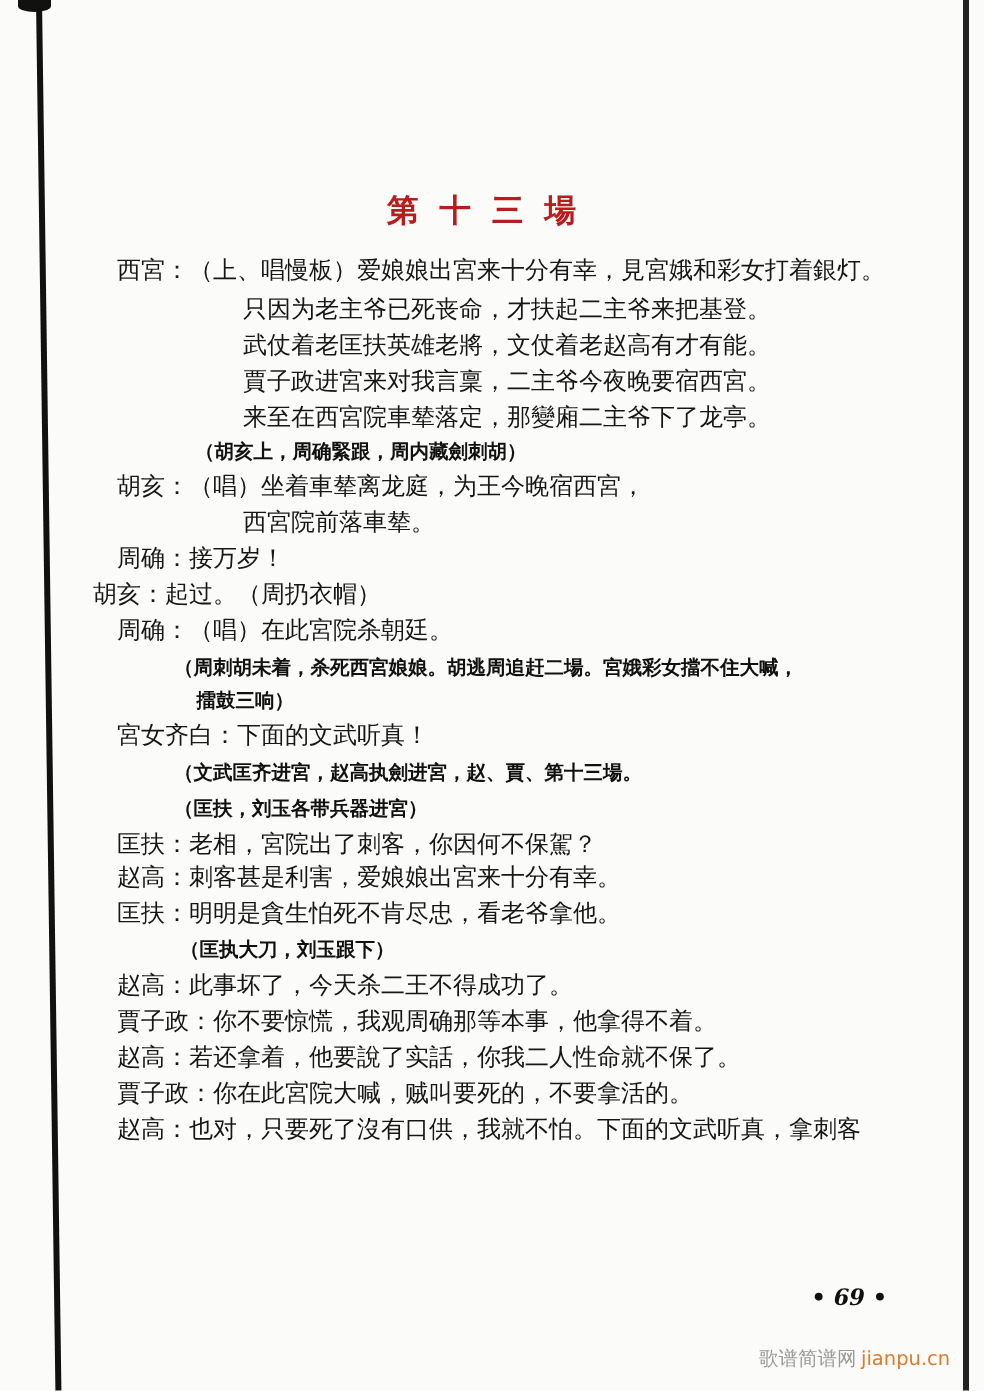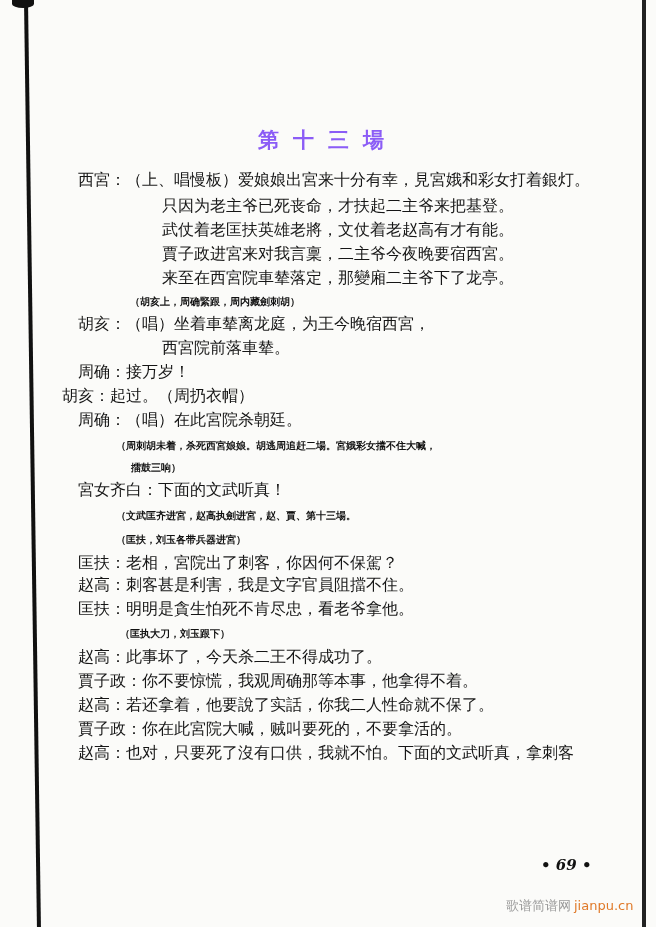--- a/index.html
+++ b/index.html
@@ -51,34 +51,34 @@
     }
     .scene-title {
       position: absolute;
       top: 126px;
       left: 0;
       width: 656px;
       text-align: center;
       font-size: 21px;
       font-weight: bold;
       letter-spacing: 14px;
-      color: #8b5cf6;
+      color: #b91c1c;
     }
     .line {
       position: absolute;
       font-size: 16px;
       line-height: 20px;
       white-space: nowrap;
       color: #161616;
     }
     .speaker {
       font-weight: normal;
     }
     .direction {
-      font-size: 10px;
+      font-size: 13px;
       font-weight: bold;
       color: #111;
     }
     .page-number {
       position: absolute;
       top: 856px;
       left: 541px;
       font-size: 15px;
       font-style: italic;
       font-weight: bold;
@@ -164,21 +164,21 @@
   </div>
   <div class="line direction" style="top:530px; left:116px;">
     <span>（匡扶，刘玉各带兵器进宮）</span>
   </div>
 
   <div class="line" style="top:553px; left:78px;">
     <span class="speaker">匡扶：</span><span>老相，宮院出了刺客，你因何不保駕？</span>
   </div>
 
   <div class="line" style="top:575px; left:78px;">
-    <span class="speaker">赵高：</span><span>刺客甚是利害，我是文字官員阻擋不住。</span>
+    <span class="speaker">赵高：</span><span>刺客甚是利害，爱娘娘出宮来十分有幸。</span>
   </div>
 
   <div class="line" style="top:599px; left:78px;">
     <span class="speaker">匡扶：</span><span>明明是貪生怕死不肯尽忠，看老爷拿他。</span>
   </div>
 
   <div class="line direction" style="top:624px; left:120px;">
     <span>（匡执大刀，刘玉跟下）</span>
   </div>
 

